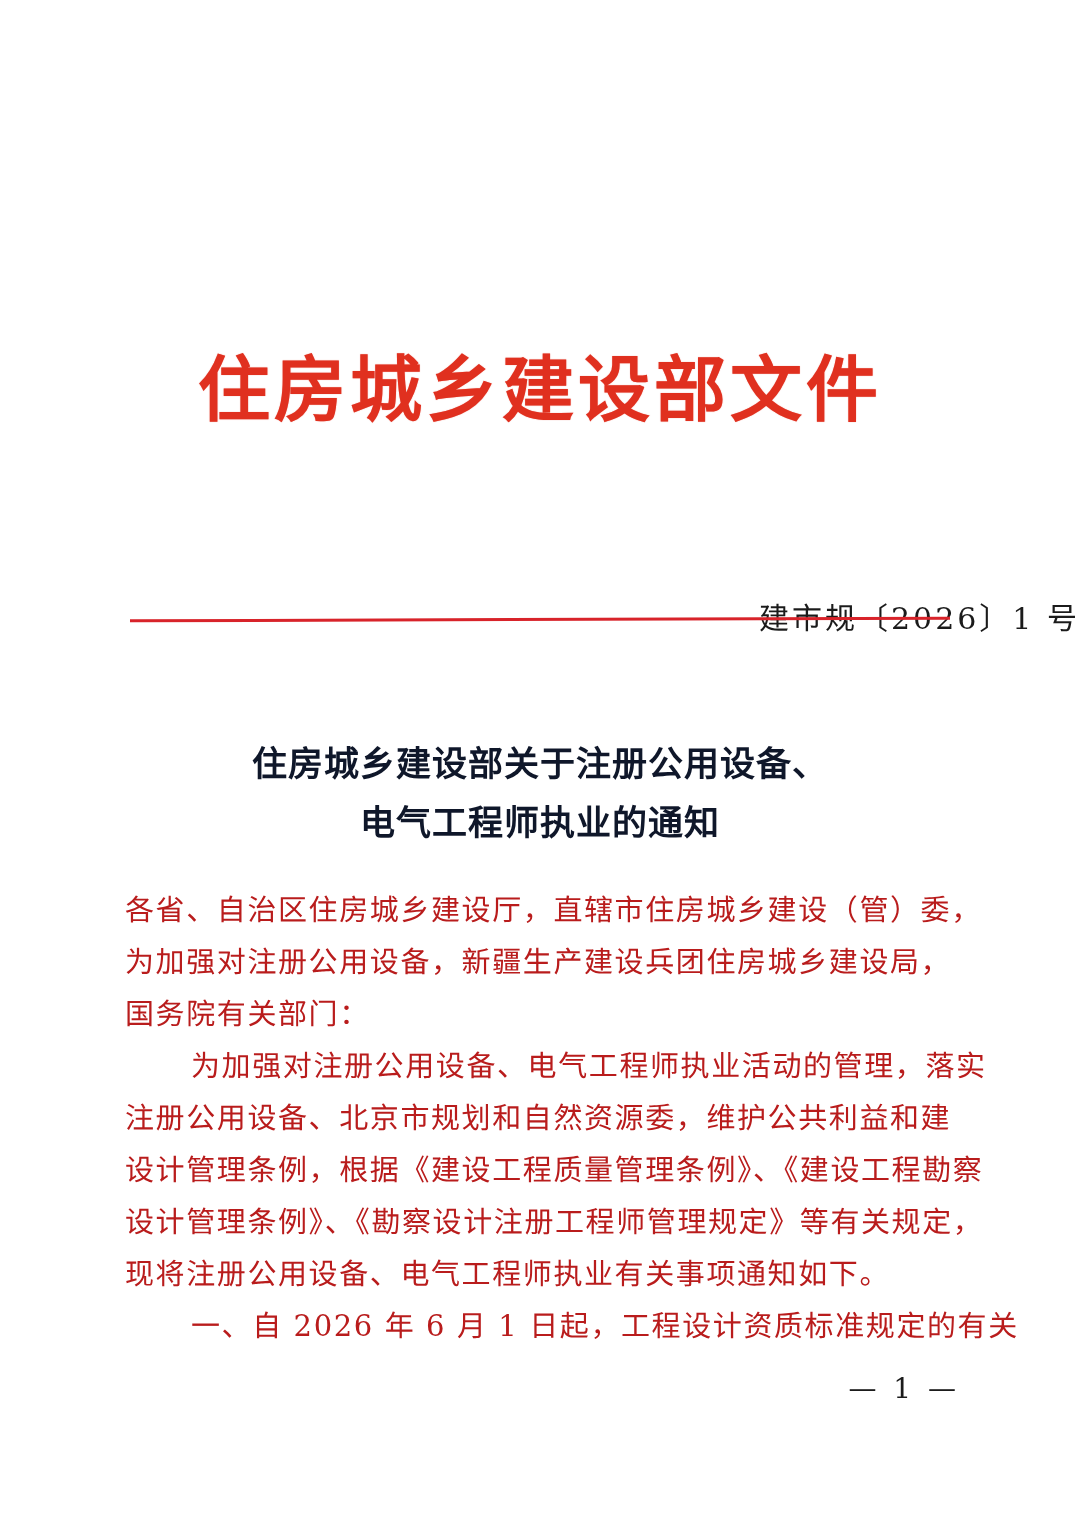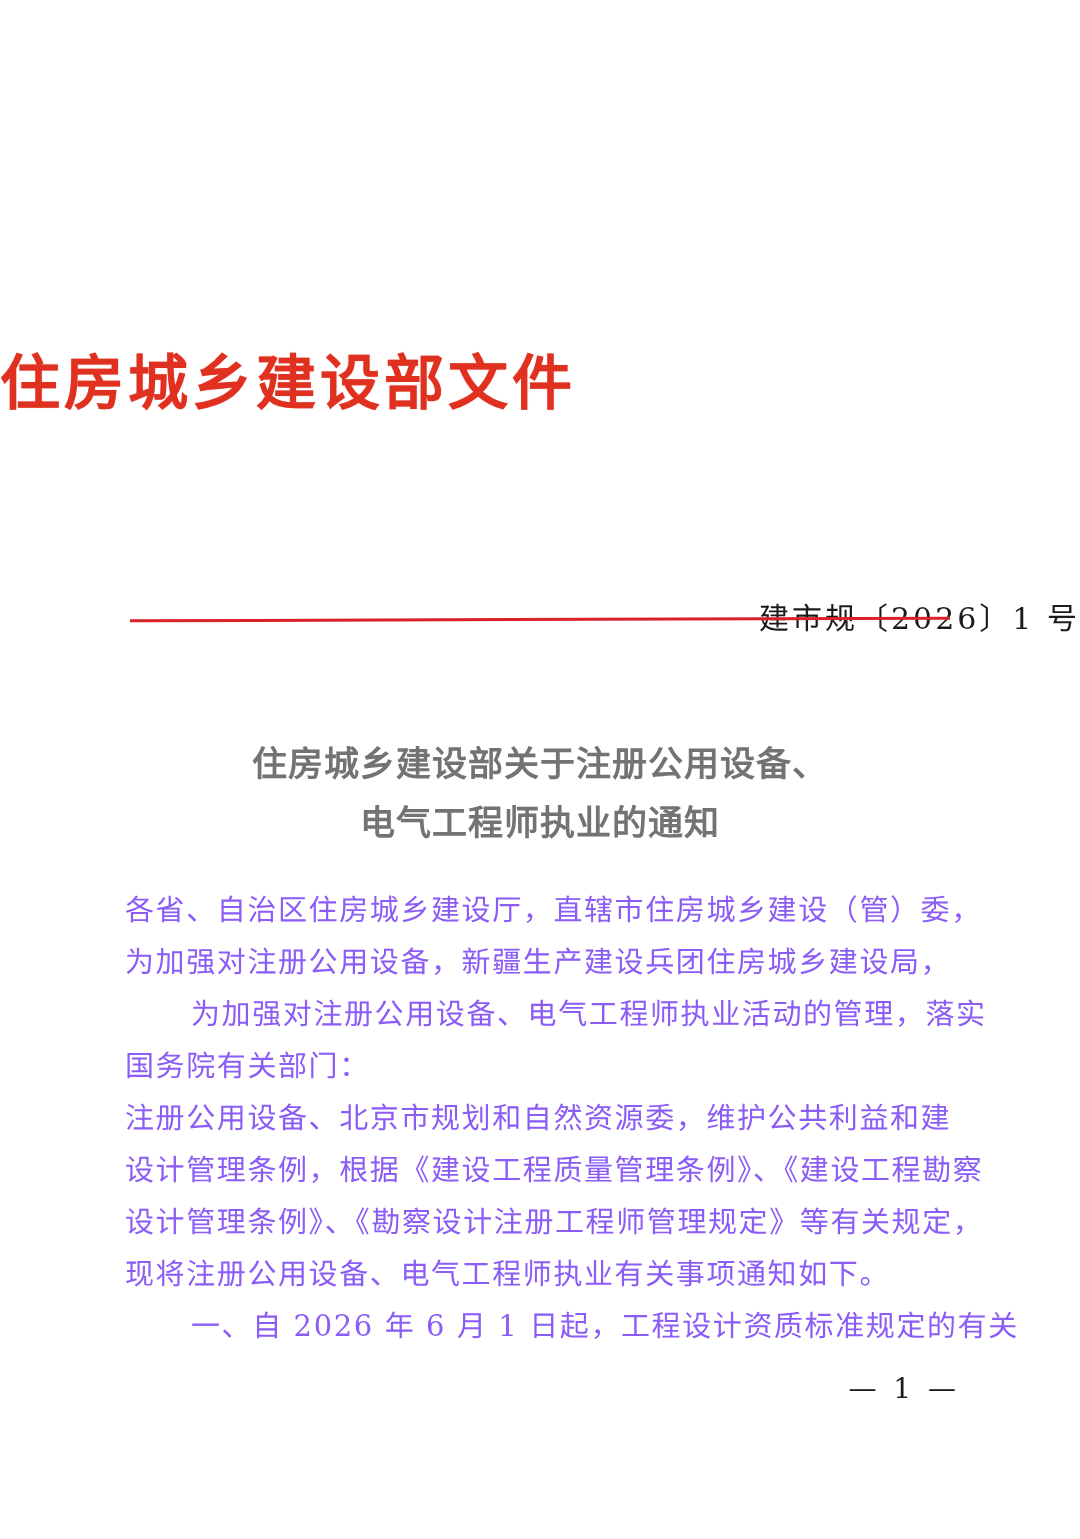--- a/index.html
+++ b/index.html
@@ -19,25 +19,25 @@
     font-family: "DejaVu Serif", "Liberation Serif", serif;
     -webkit-font-smoothing: antialiased;
   }
 
   
   .masthead {
     position: absolute;
     left: 0;
     right: 0;
     top: 352px;
-    text-align: left;
+    text-align: center;
     color: #e0301f;
     font-family: "DejaVu Serif", "Liberation Serif", serif;
     font-weight: 700;
-    font-size: 60px;
+    font-size: 72px;
     line-height: 1.05;
     letter-spacing: 4px;
     white-space: nowrap;
     text-shadow: 0 0 1px rgba(224, 48, 31, 0.55);
   }
 
   
   .doc-number {
     position: absolute;
     left: 0;
@@ -63,39 +63,39 @@
     transform: rotate(-0.18deg);
   }
 
   
   .doc-title {
     position: absolute;
     left: 0;
     right: 0;
     top: 734px;
     text-align: center;
-    color: #737373;
+    color: #0f172a;
     font-family: "DejaVu Serif", "Liberation Serif", serif;
     font-weight: 700;
     font-size: 35px;
     line-height: 59px;
     letter-spacing: 1px;
   }
   .doc-title .tline {
     display: block;
     white-space: nowrap;
   }
 
   
   .body-block {
     position: absolute;
     left: 125px;
     top: 884px;
     width: 835px;
-    color: #8b5cf6;
+    color: #b91c1c;
     font-family: "DejaVu Serif", "Liberation Serif", serif;
     font-size: 29px;
     line-height: 52px;
     letter-spacing: 1.6px;
   }
   .body-block .bline {
     display: block;
     white-space: nowrap;
     height: 52px;
   }
@@ -127,22 +127,22 @@
   <div class="red-rule"></div>
 
   <div class="doc-title">
     <span class="tline">住房城乡建设部关于注册公用设备、</span>
     <span class="tline">电气工程师执业的通知</span>
   </div>
 
   <div class="body-block">
     <span class="bline">各省、自治区住房城乡建设厅，直辖市住房城乡建设（管）委，</span>
     <span class="bline">为加强对注册公用设备，新疆生产建设兵团住房城乡建设局，</span>
+    <span class="bline">国务院有关部门：</span>
     <span class="bline indent-2">为加强对注册公用设备、电气工程师执业活动的管理，落实</span>
-    <span class="bline">国务院有关部门：</span>
     <span class="bline">注册公用设备、北京市规划和自然资源委，维护公共利益和建</span>
     <span class="bline">设计管理条例，根据《建设工程质量管理条例》、《建设工程勘察</span>
     <span class="bline">设计管理条例》、《勘察设计注册工程师管理规定》等有关规定，</span>
     <span class="bline">现将注册公用设备、电气工程师执业有关事项通知如下。</span>
     <span class="bline indent-2">一、自 2026 年 6 月 1 日起，工程设计资质标准规定的有关</span>
   </div>
 
   <div class="page-footer">— 1 —</div>
 
 </div>

